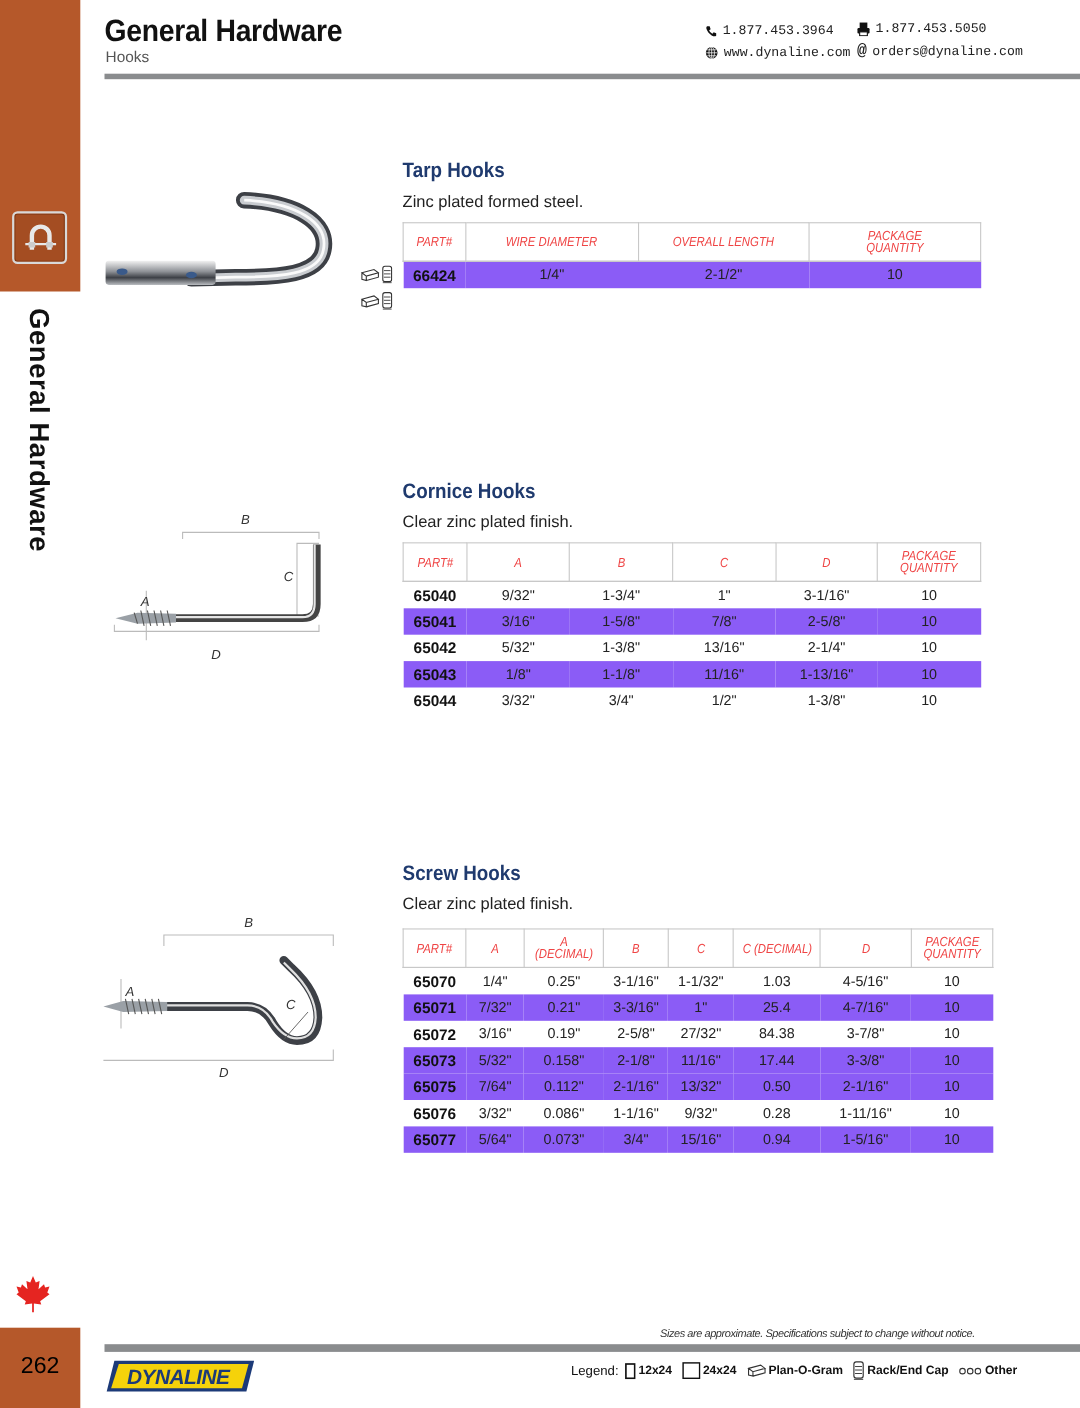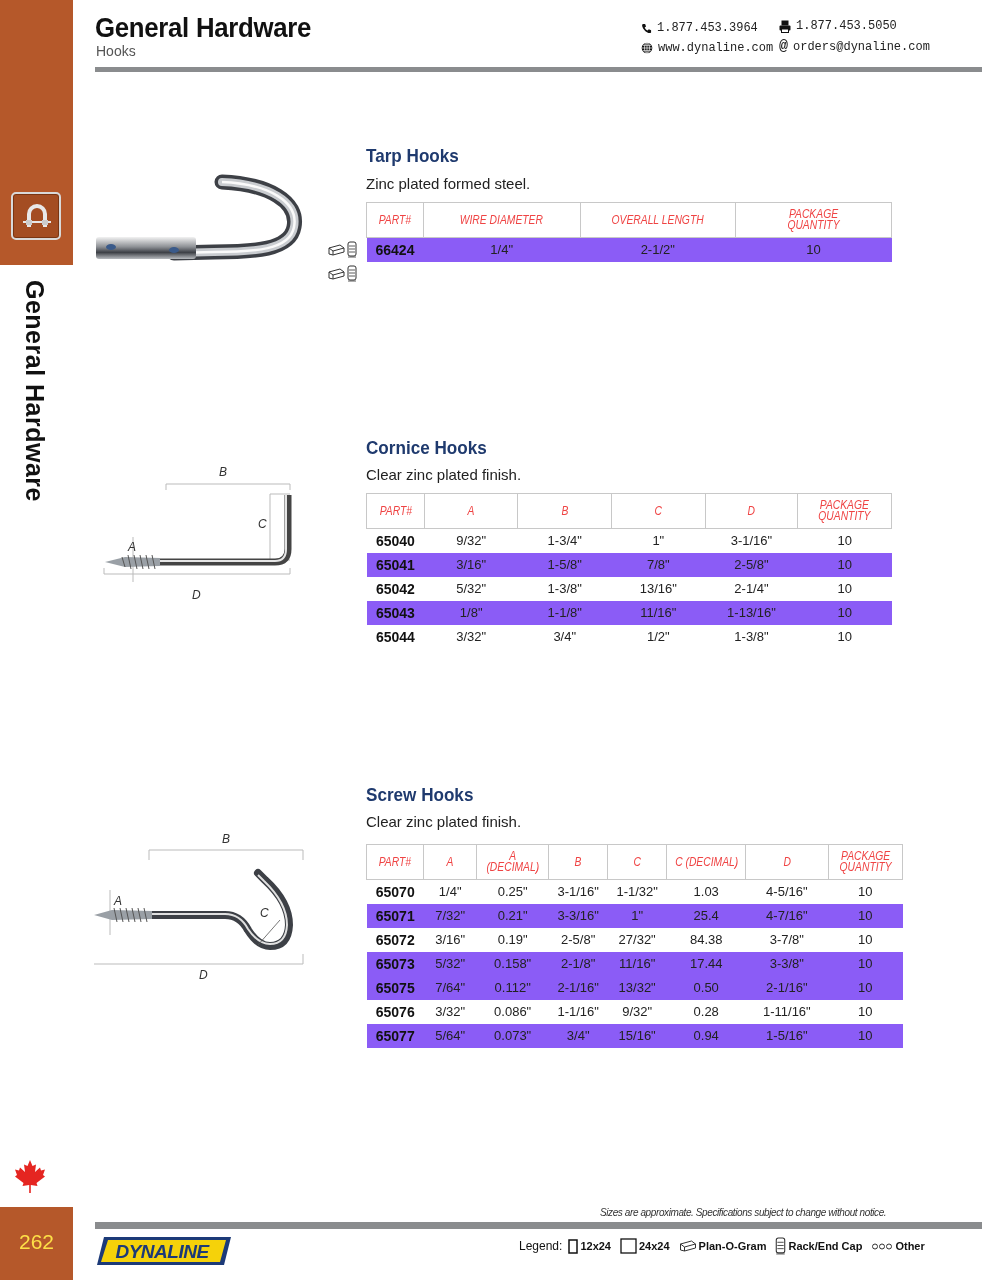--- a/index.html
+++ b/index.html
@@ -4,21 +4,21 @@
 <style>
   * { box-sizing: border-box; margin: 0; padding: 0; }
   html, body { width: 982px; height: 1280px; background: #fff; overflow: hidden; }
   body { position: relative; font-family: "Liberation Sans", sans-serif; color: #222; }
 
   .sidebar-top { position: absolute; left: 0; top: 0; width: 73px; height: 265px; background: #b5582a; }
   .sidebar-icon-box { position: absolute; left: 11px; top: 192px; width: 50px; height: 48px; border: 2px solid #d9d9d9; border-radius: 5px; background: #a44d22; box-shadow: inset 0 0 0 1px #7a3512; }
   .sidebar-icon-box svg { position: absolute; left: 4px; top: 3px; }
   .side-title { position: absolute; left: 20px; top: 280px; writing-mode: vertical-rl; font-family: "Liberation Sans", sans-serif; font-weight: bold; font-size: 25px; letter-spacing: 0.5px; color: #111; transform: scaleX(1.0); }
   .maple { position: absolute; left: 14px; top: 1158px; }
-  .page-num-box { position: absolute; left: 0; top: 1207px; width: 73px; height: 73px; background: #b5582a; color: #fde047; font-size: 21px; display: flex; align-items: center; justify-content: center; padding-bottom: 4px; }
+  .page-num-box { position: absolute; left: 0; top: 1207px; width: 73px; height: 73px; background: #b5582a; color: #000000; font-size: 21px; display: flex; align-items: center; justify-content: center; padding-bottom: 4px; }
 
   .header-title { position: absolute; left: 95px; top: 12px; font-size: 28px; font-weight: bold; color: #111; letter-spacing: -0.3px; transform: scaleX(0.92); transform-origin: left; }
   .header-sub { position: absolute; left: 96px; top: 43px; font-size: 14px; color: #555; }
   .header-bar { position: absolute; left: 95px; top: 67px; width: 887px; height: 5px; background: #8a8c8e; }
 
   .contact { position: absolute; font-size: 12px; color: #222; display: flex; align-items: center; gap: 5px; font-family: Liberation Mono, monospace; }
   .contact svg { flex: none; }
 
   .product-img { position: absolute; }
   .section-title { position: absolute; left: 366px; font-size: 19px; font-weight: bold; color: #1f3a6e; transform: scaleX(0.9); transform-origin: left; }

